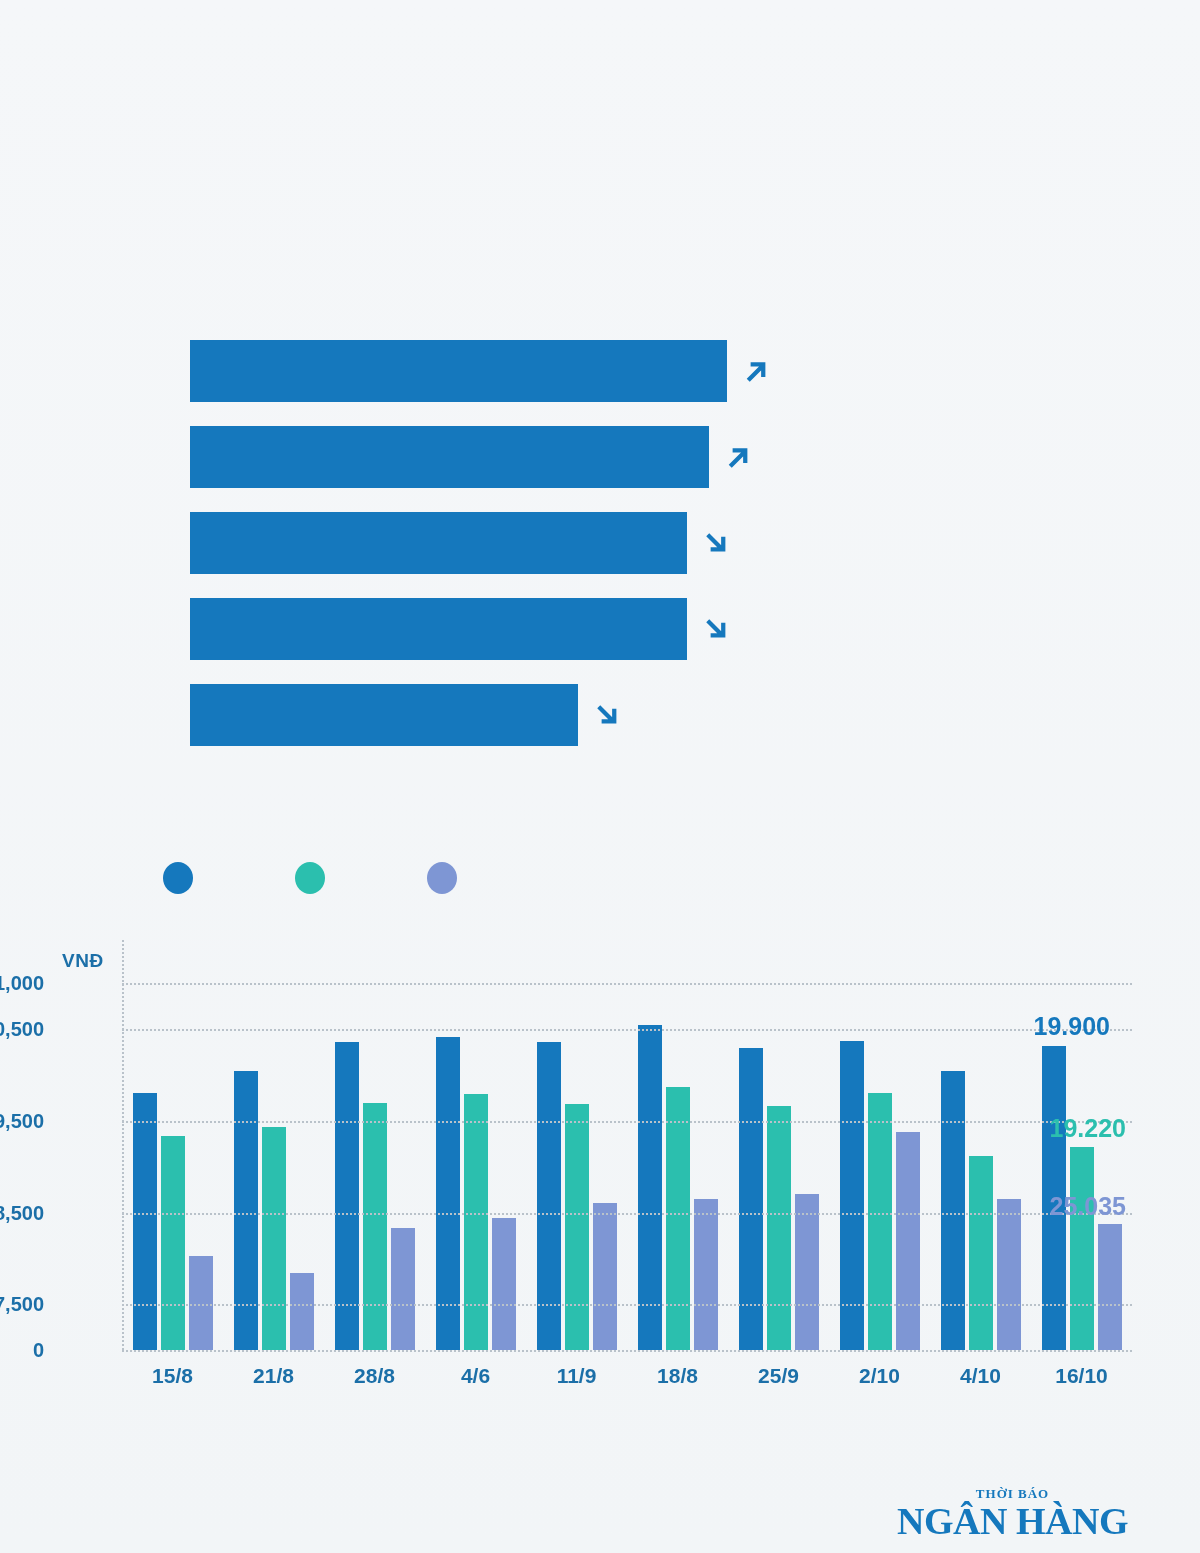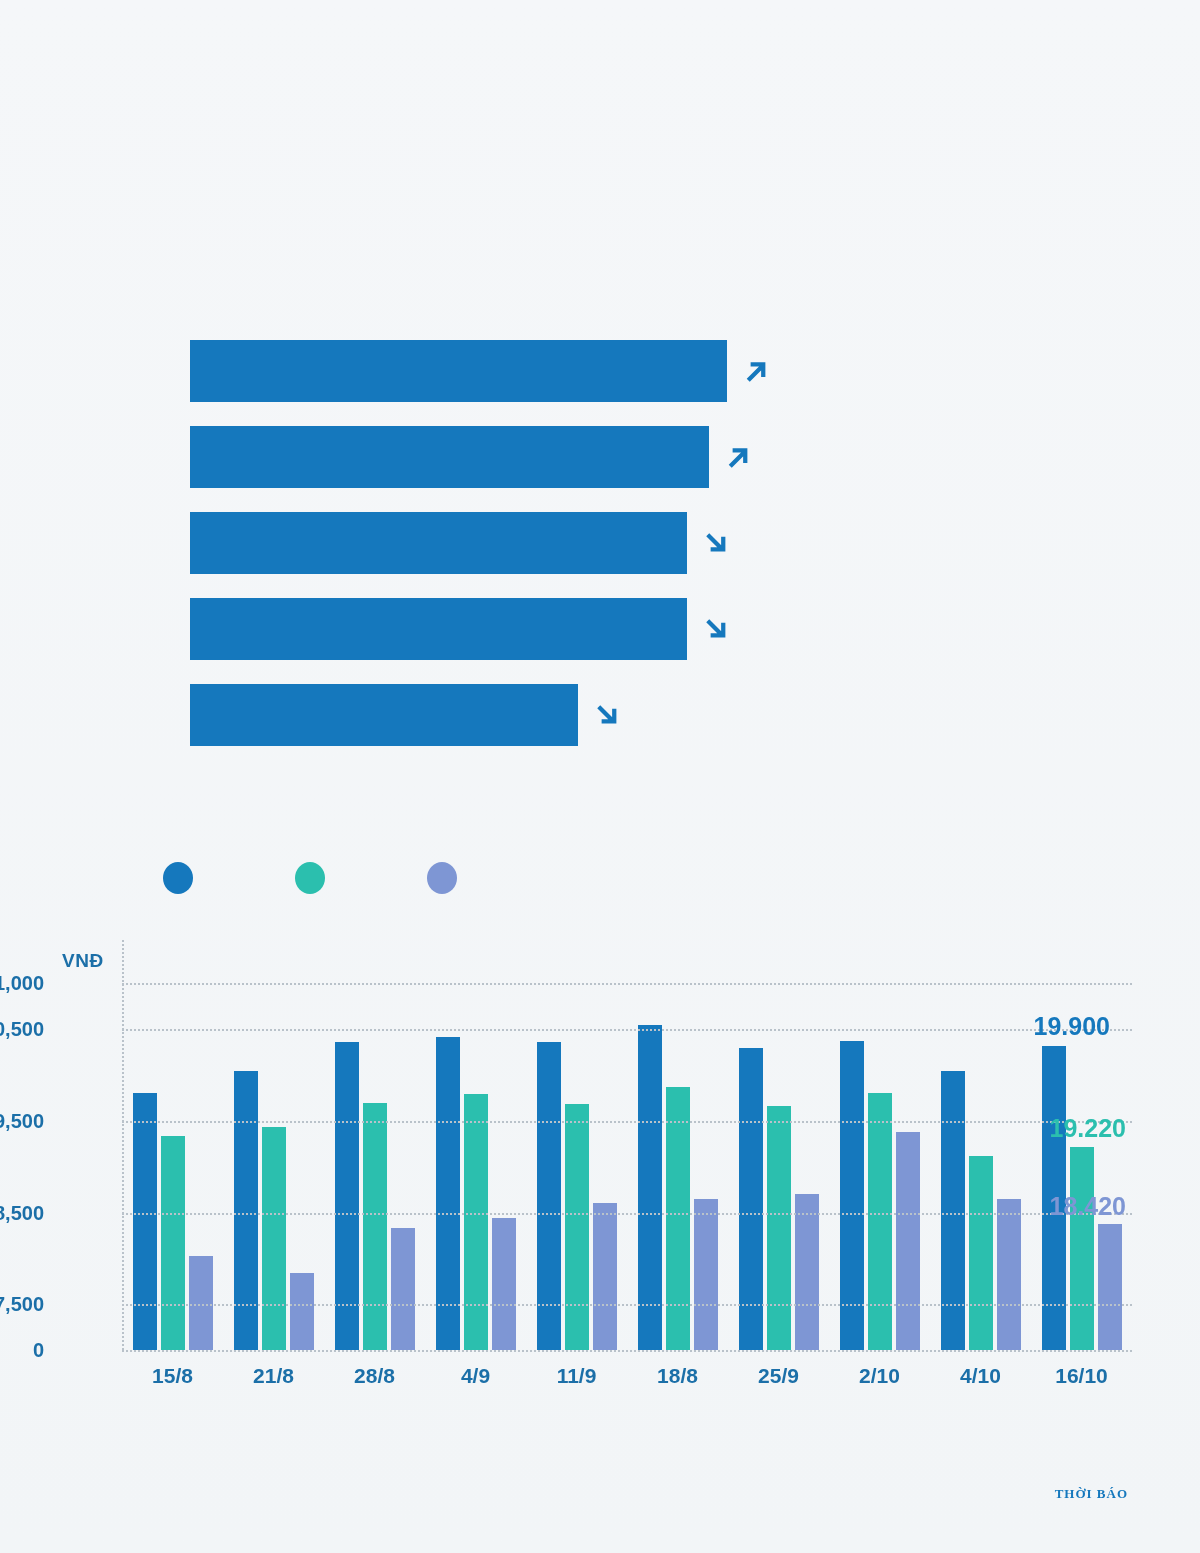--- a/index.html
+++ b/index.html
@@ -279,33 +279,34 @@
         <div class="gridline" style="top: 164.93px;"></div>
         <div class="ytick" style="top: 164.93px;">19,500</div>
         <div class="gridline" style="top: 256.558px;"></div>
         <div class="ytick" style="top: 256.558px;">18,500</div>
         <div class="gridline" style="top: 348.186px;"></div>
         <div class="ytick" style="top: 348.186px;">17,500</div>
         <div class="gridline" style="top: 394px;"></div>
         <div class="ytick" style="top: 394px;">0</div>
         <div class="dlabel dl1" style="right: 22px; top: 55.7953px;">19.900</div>
         <div class="dlabel dl2" style="right: 6px; top: 157.586px;">19.220</div>
-        <div class="dlabel dl3" style="right: 6px; top: 236.47px;">18.420</div>
+        <div class="dlabel dl3" style="right: 6px; top: 236.47px;">25.035</div>
       </div>
     <div class="xlabels" id="xlabels">
         <div class="xlabel">15/8</div>
         <div class="xlabel">21/8</div>
         <div class="xlabel">28/8</div>
-        <div class="xlabel">4/9</div>
+        <div class="xlabel">4/6</div>
         <div class="xlabel">11/9</div>
         <div class="xlabel">18/8</div>
         <div class="xlabel">25/9</div>
         <div class="xlabel">2/10</div>
         <div class="xlabel">4/10</div>
         <div class="xlabel">16/10</div>
       </div>
   </div>
 
   <div class="logo">
     <div class="logo-top">THỜI BÁO</div>
+    <div class="logo-main">NGÂN HÀNG</div>
   </div>
 
 </div>
 
 </body></html>

